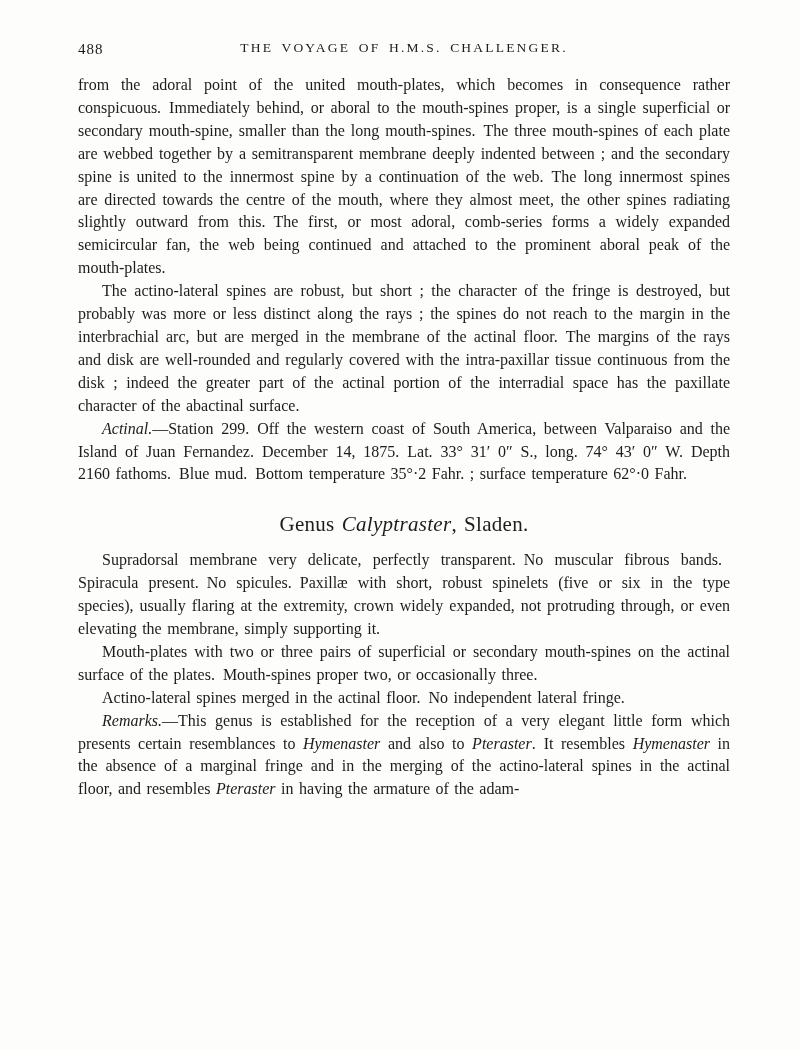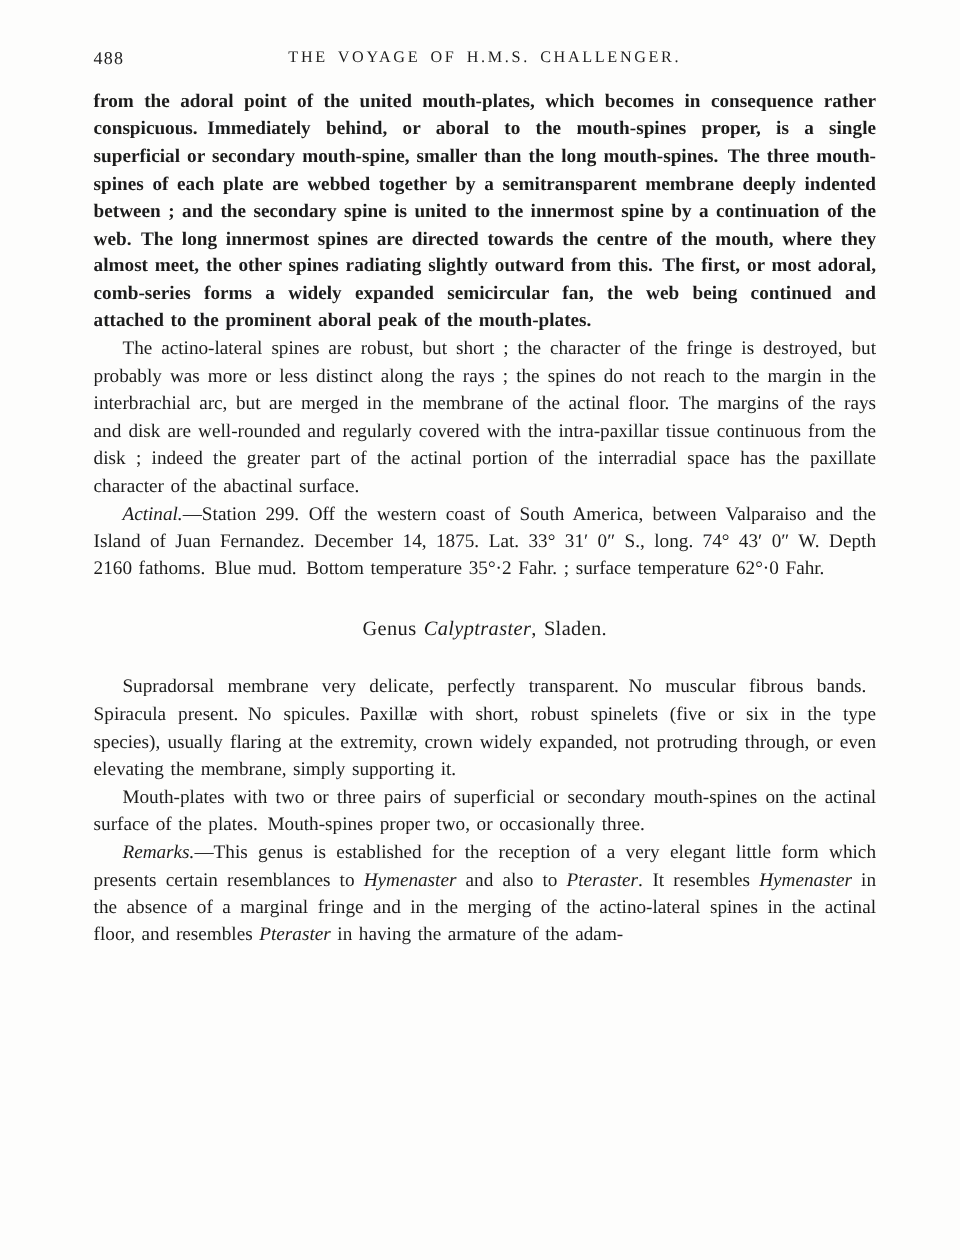--- a/index.html
+++ b/index.html
@@ -34,26 +34,26 @@
   .body-text {
     position: absolute;
     top: 74px; left: 78px;
     width: 652px;
     font-size: 16px;
     line-height: 22.9px;
     text-align: justify;
     word-spacing: 1.5px;
   }
   .body-text p { margin: 0; text-indent: 24px; }
-  .body-text p.noindent { text-indent: 0; font-weight: bold; }
+  .body-text p.noindent { text-indent: 0; }
   .it { font-style: italic; }
   .genus-heading {
-    margin: 26px 0 26px 0;
+    margin: 26px 0 13px 0;
     font-weight: normal;
-    font-size: 17px;
+    font-size: 21px;
     line-height: 24px;
     text-align: center;
     text-indent: 0;
     letter-spacing: 0.3px;
   }
   .citation {
     text-align: center !important;
     text-indent: 0 !important;
     font-size: 13px;
     line-height: 18px;
@@ -81,17 +81,18 @@
 
     <h2 class="genus-heading"><span>Genus </span><span class="it">Calyptraster</span><span>, Sladen.</span></h2>
 
 
 
     <p>Supradorsal membrane very delicate, perfectly transparent. No muscular fibrous bands. Spiracula present. No spicules. Paxillæ with short, robust spinelets (five or six in the type species), usually flaring at the extremity, crown widely expanded, not protruding through, or even elevating the membrane, simply supporting it.</p>
 
 
     <p>Mouth-plates with two or three pairs of superficial or secondary mouth-spines on the actinal surface of the plates. Mouth-spines proper two, or occasionally three.</p>
 
+    <p>Actino-lateral spines merged in the actinal floor. No independent lateral fringe.</p>
 
     <p><span class="it">Remarks.</span><span>—This genus is established for the reception of a very elegant little form which presents certain resemblances to </span><span class="it">Hymenaster</span><span> and also to </span><span class="it">Pteraster</span><span>. It resembles </span><span class="it">Hymenaster</span><span> in the absence of a marginal fringe and in the merging of the actino-lateral spines in the actinal floor, and resembles </span><span class="it">Pteraster</span><span> in having the armature of the adam-</span></p>
 
   </div>
 </div>
 
 </body></html>

